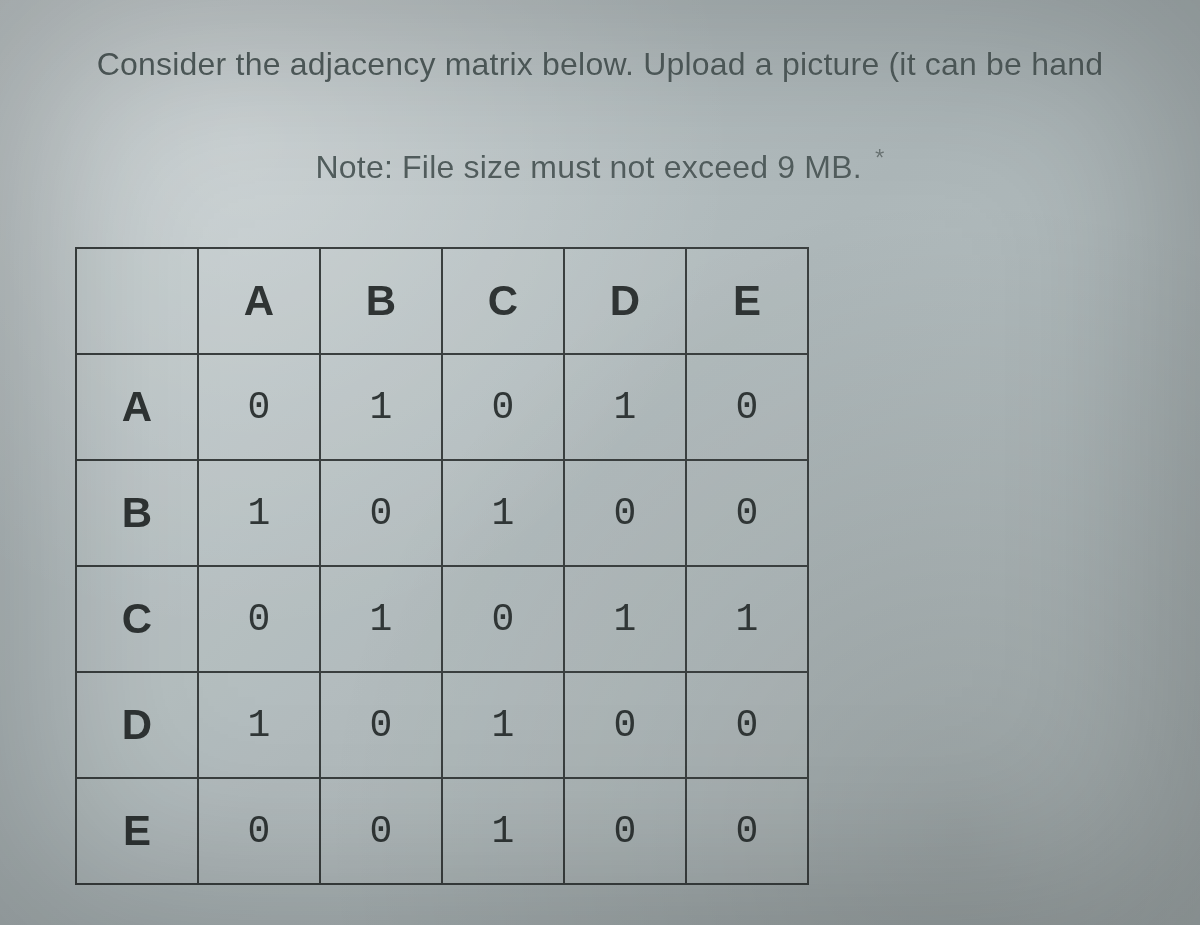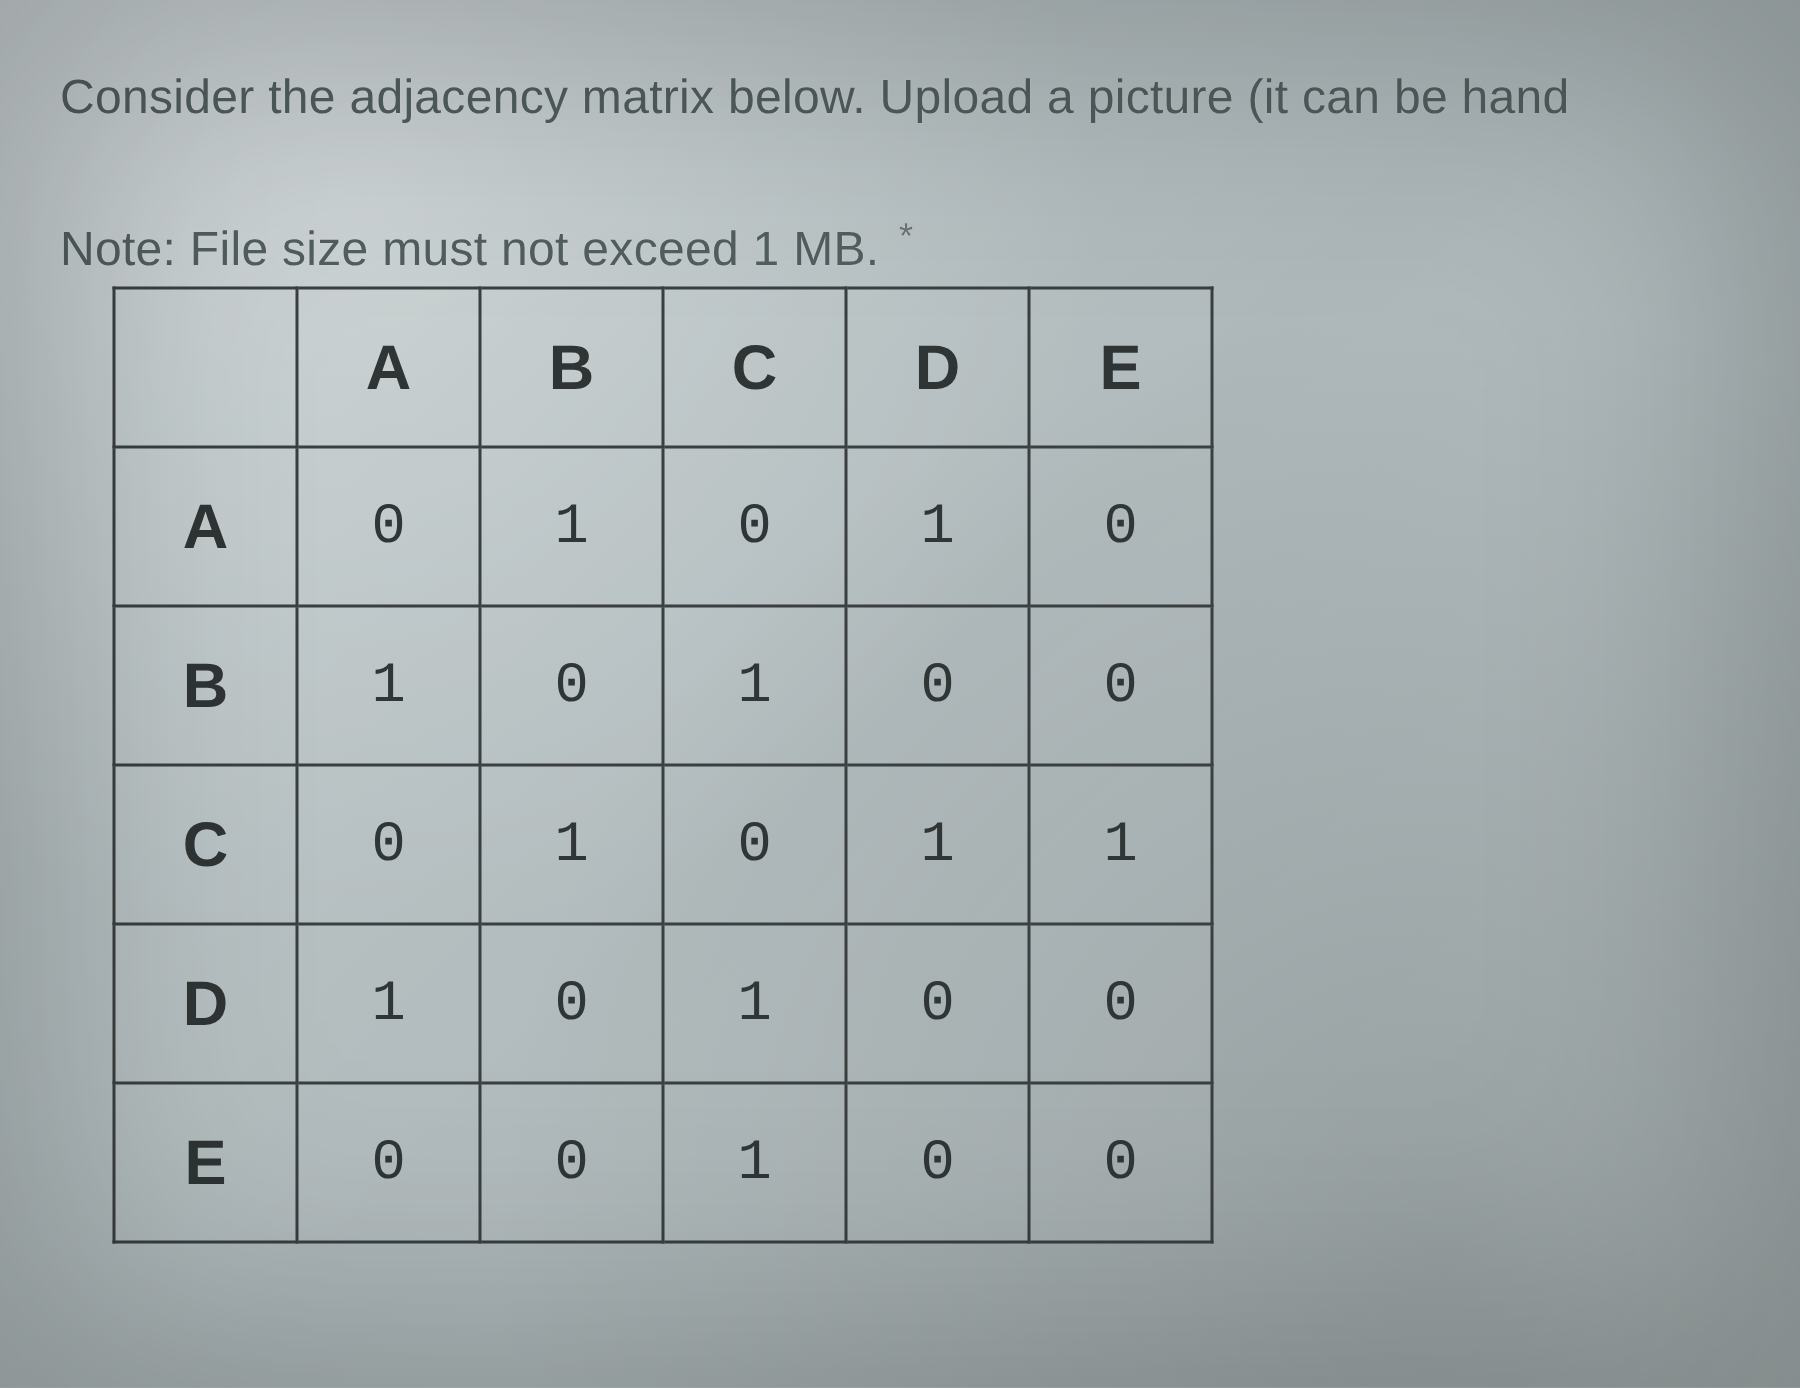--- a/index.html
+++ b/index.html
@@ -22,21 +22,23 @@
     padding: 40px 40px 0 40px;
     box-sizing: border-box;
     width: 100%;
     height: 100%;
   }
   .prompt {
     font-size: 32px;
     line-height: 1.55;
     color: #525e5e;
     letter-spacing: 0.2px;
+    margin-bottom: 55px;
     text-shadow: 0 0 1px rgba(255,255,255,0.3);
+    text-align: center;
   }
   .prompt span.line { display: inline; }
   .asterisk {
     color: #6b7575;
     font-size: 24px;
     vertical-align: super;
     margin-left: 4px;
   }
   table.matrix {
     border-collapse: collapse;
@@ -76,21 +78,21 @@
   }
 </style>
 </head>
 <body>
 
 <div class="page">
 
   <div class="prompt">
     <span class="line">Consider the adjacency matrix below. Upload a picture (it can be hand</span><br>
     <br>
-    <span class="line">Note: File size must not exceed 1 MB.</span>
+    <span class="line">Note: File size must not exceed 9 MB.</span>
     <span class="asterisk">*</span>
   </div>
 
   <table class="matrix">
     <tbody>
         <tr>
       <td class="corner"></td>
       <th>A</th>
       <th>B</th>
       <th>C</th>

